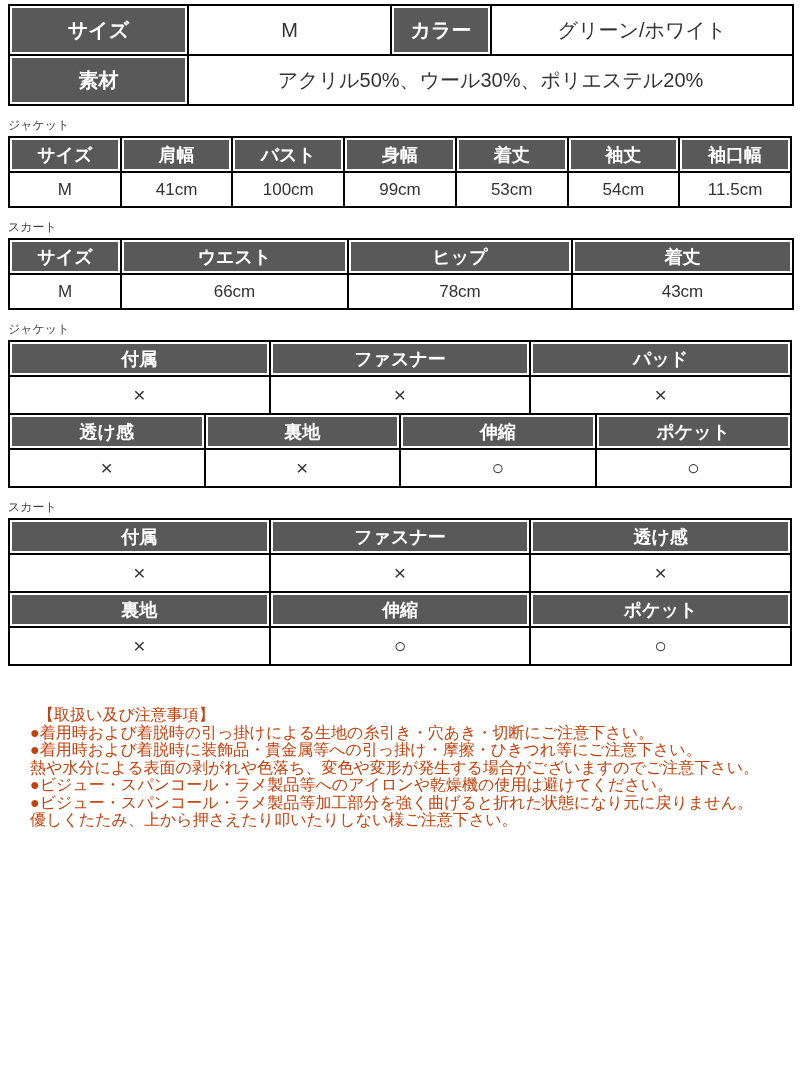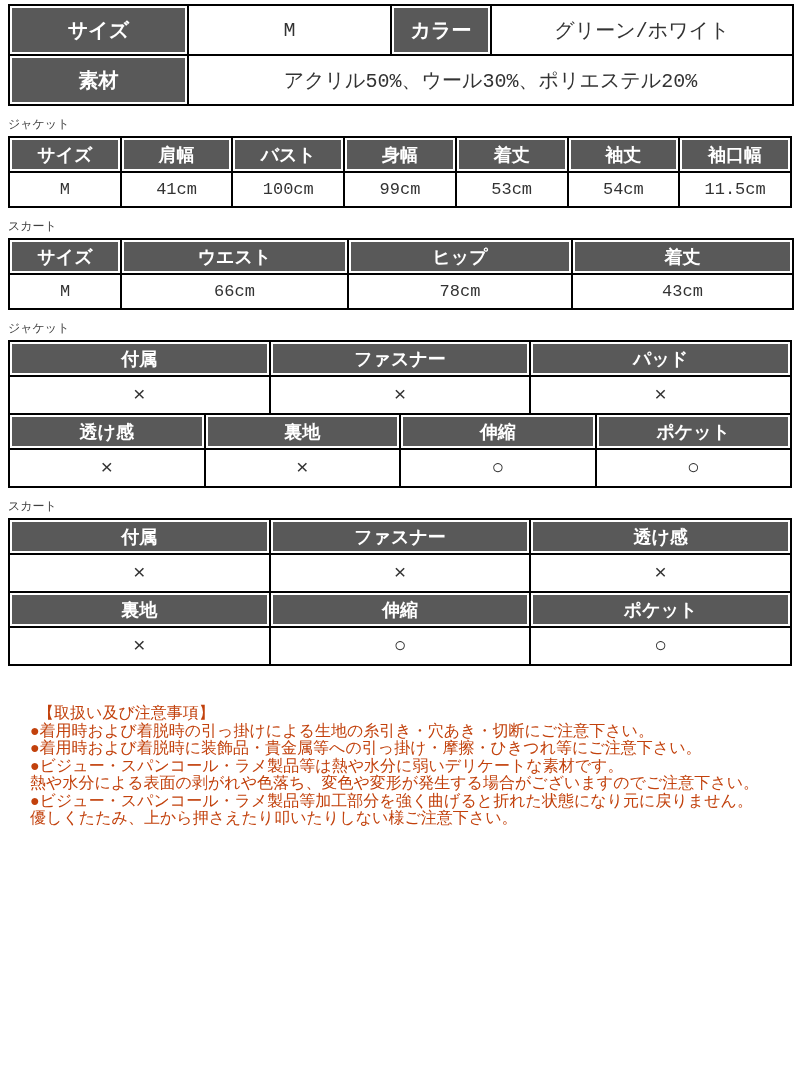--- a/index.html
+++ b/index.html
@@ -11,21 +11,20 @@
   }
   .page {
     position: relative;
     width: 800px;
     height: 1067px;
     background: #ffffff;
     overflow: hidden;
   }
   .content {
     padding: 4px 8px 0 8px;
-    font-family: Liberation Mono, monospace;
   }
   table {
     border-collapse: collapse;
     table-layout: fixed;
     width: 784px;
   }
   th, td {
     border: 2px solid #000000;
     text-align: center;
     vertical-align: middle;
@@ -205,20 +204,20 @@
         <td>○</td>
         <td>○</td>
       </tr>
     </tbody>
       </table>
 
     <div class="notes">
       <div class="note-line note-title">【取扱い及び注意事項】</div>
       <div class="note-line">●着用時および着脱時の引っ掛けによる生地の糸引き・穴あき・切断にご注意下さい。</div>
       <div class="note-line">●着用時および着脱時に装飾品・貴金属等への引っ掛け・摩擦・ひきつれ等にご注意下さい。</div>
-      <div class="note-line">●ビジュー・スパンコール・ラメ製品等は熱や水分に弱いデリケートな素材です。</div>
       <div class="note-line">熱や水分による表面の剥がれや色落ち、変色や変形が発生する場合がございますのでご注意下さい。</div>
+      <div class="note-line">●ビジュー・スパンコール・ラメ製品等へのアイロンや乾燥機の使用は避けてください。</div>
       <div class="note-line">●ビジュー・スパンコール・ラメ製品等加工部分を強く曲げると折れた状態になり元に戻りません。</div>
       <div class="note-line">優しくたたみ、上から押さえたり叩いたりしない様ご注意下さい。</div>
     </div>
 
   </div>
 </div>
 
 </body></html>

